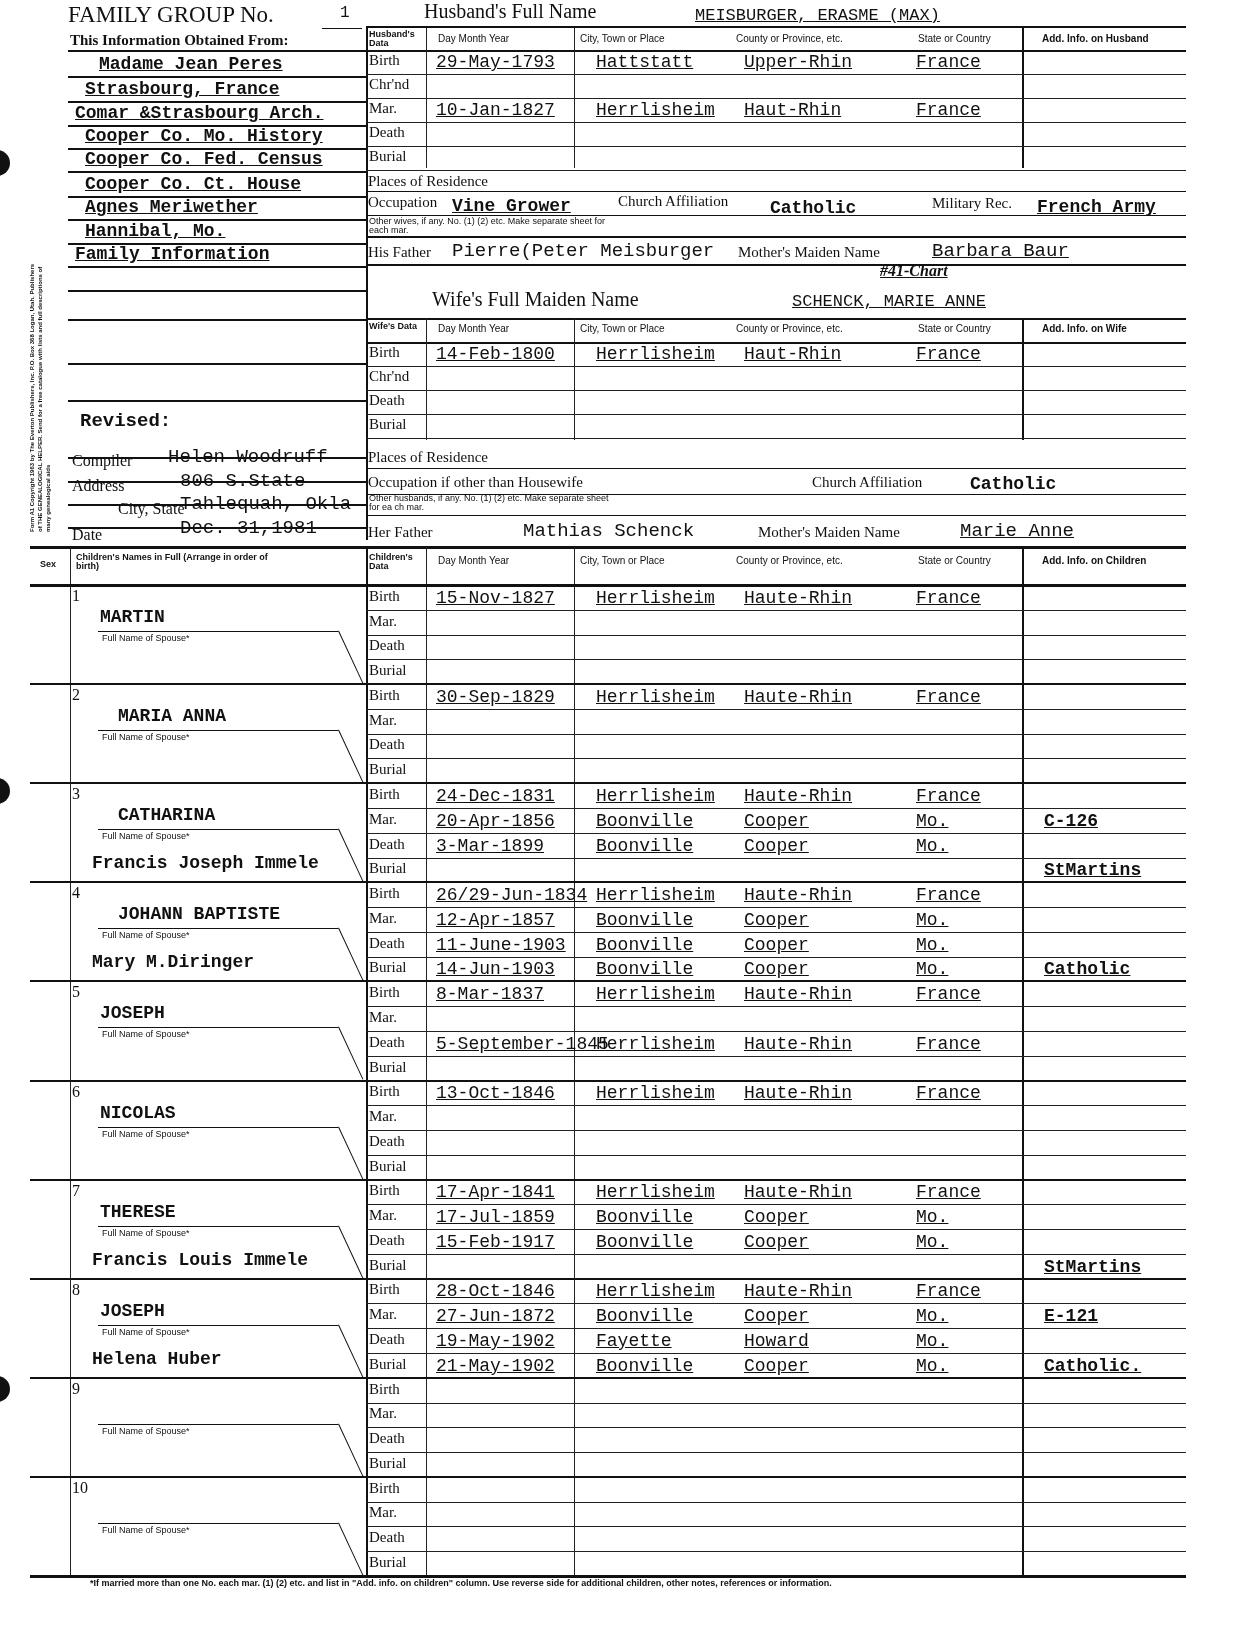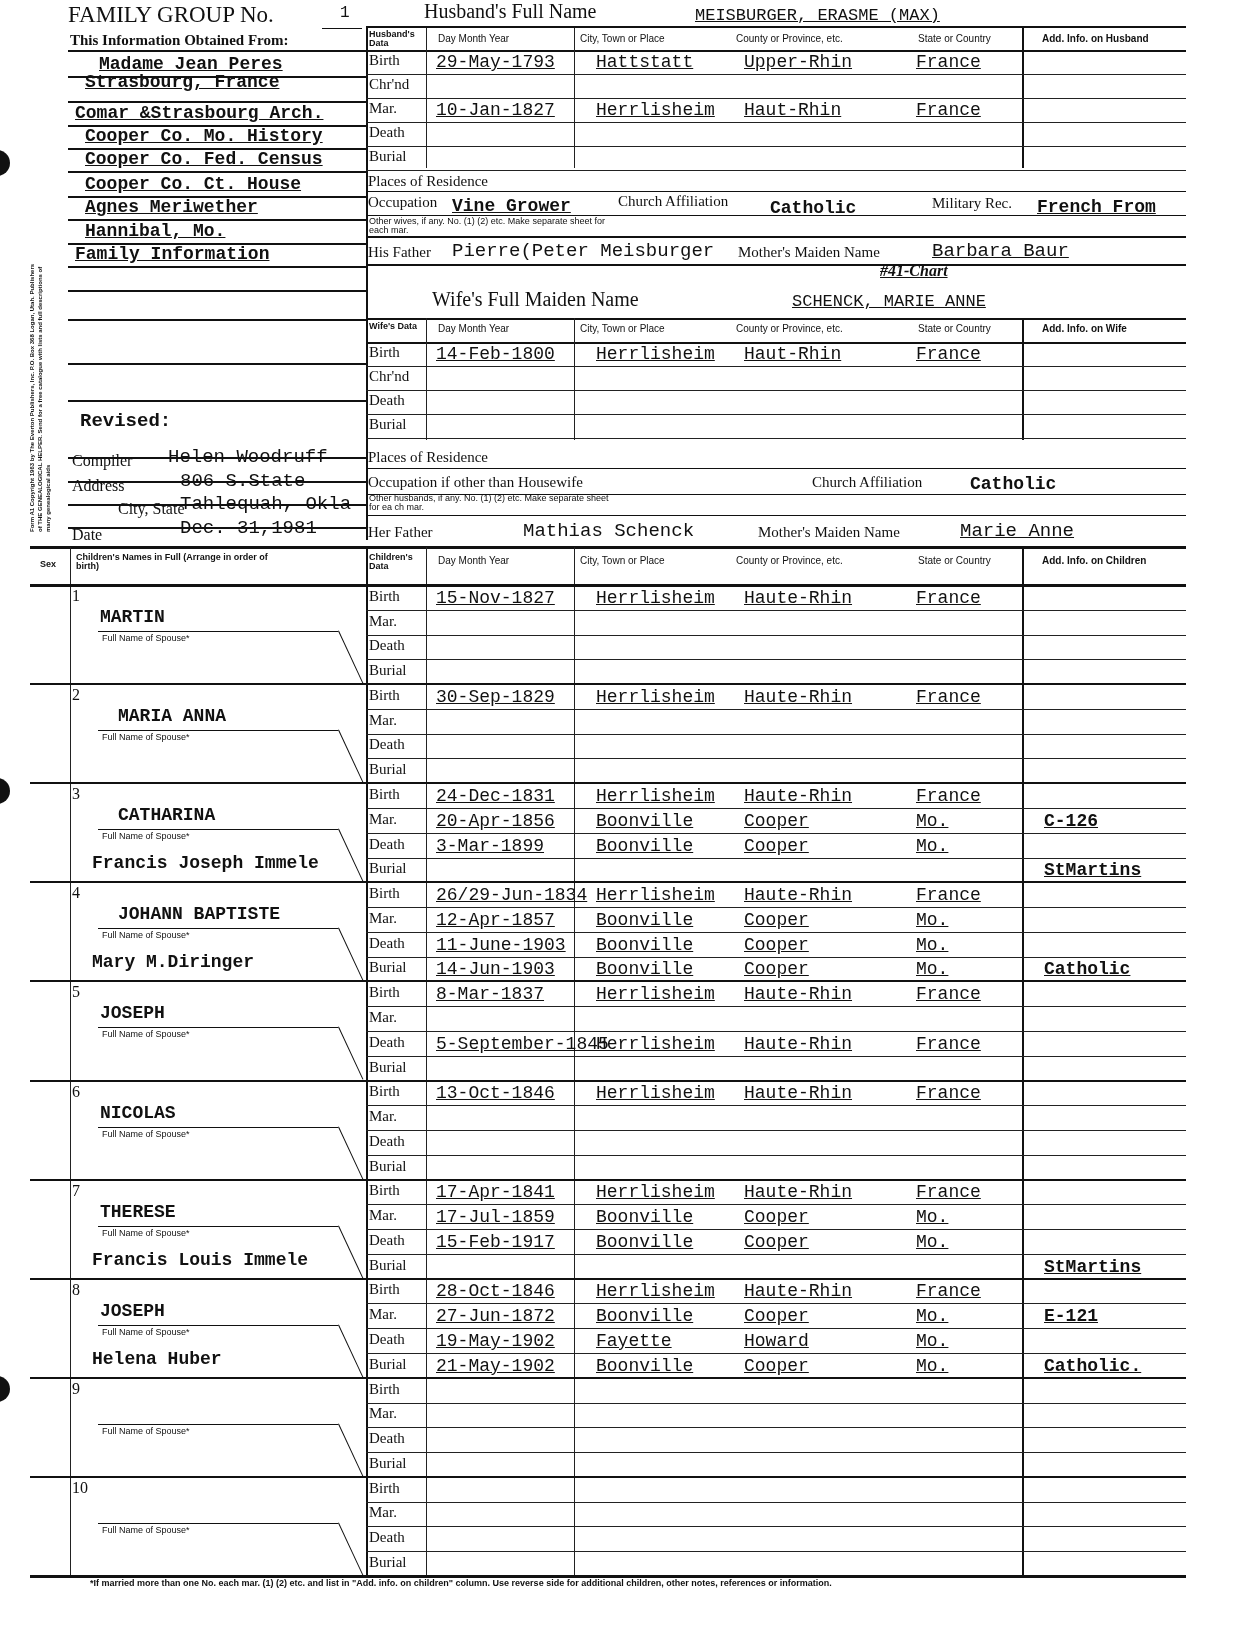--- a/index.html
+++ b/index.html
@@ -28,21 +28,21 @@
 <div class="hline" style="left:322px; top:28px; width:40px; border-top-width:1px;"></div>
 <div class="abs serif" style="left:424px; top:0px; font-size:20px;">Husband's Full Name</div>
 <div class="abs typed u" style="left:695px; top:6px; font-size:17px;">MEISBURGER, ERASME (MAX)</div>
 
 <div class="abs serif" style="left:70px; top:32px; font-size:15px; font-weight:bold;">This Information Obtained From:</div>
 <div class="hline" style="left:68px; top:50px; width:300px;"></div>
 
 <div id="sources">
     <div class="abs typedb u" style="left: 99px; top: 54px;">Madame Jean Peres</div>
     <div class="hline" style="left: 68px; width: 298px; top: 76px;"></div>
-    <div class="abs typedb u" style="left: 85px; top: 72px;">Strasbourg, France</div>
+    <div class="abs typedb u" style="left: 85px; top: 79px;">Strasbourg, France</div>
     <div class="hline" style="left: 68px; width: 298px; top: 101px;"></div>
     <div class="abs typedb u" style="left: 75px; top: 103px;">Comar &amp;Strasbourg  Arch.</div>
     <div class="hline" style="left: 68px; width: 298px; top: 125px;"></div>
     <div class="abs typedb u" style="left: 85px; top: 126px;">Cooper Co. Mo. History</div>
     <div class="hline" style="left: 68px; width: 298px; top: 148px;"></div>
     <div class="abs typedb u" style="left: 85px; top: 149px;">Cooper Co. Fed. Census</div>
     <div class="hline" style="left: 68px; width: 298px; top: 171px;"></div>
     <div class="abs typedb u" style="left: 85px; top: 174px;">Cooper Co. Ct. House</div>
     <div class="hline" style="left: 68px; width: 298px; top: 196px;"></div>
     <div class="abs typedb u" style="left: 85px; top: 197px;">Agnes Meriwether</div>
@@ -137,21 +137,21 @@
     </div>
   </div>
 
 <div class="abs lbl" style="left:368px; top:173px; font-size:15px;">Places of Residence</div>
 <div class="hline" style="left:366px; top:191px; width:820px; border-top-width:1px;"></div>
 <div class="abs lbl" style="left:368px; top:194px; font-size:15px;">Occupation</div>
 <div class="abs typedb u" style="left:452px; top:196px;">Vine Grower</div>
 <div class="abs lbl" style="left:618px; top:193px; font-size:15px;">Church Affiliation</div>
 <div class="abs typedb" style="left:770px; top:198px;">Catholic</div>
 <div class="abs lbl" style="left:932px; top:195px; font-size:15px;">Military Rec.</div>
-<div class="abs typedb u" style="left:1037px; top:197px;">French From</div>
+<div class="abs typedb u" style="left:1037px; top:197px;">French Army</div>
 <div class="hline" style="left:366px; top:215px; width:820px; border-top-width:1px;"></div>
 <div class="abs tiny" style="left:369px; top:217px; width:250px; white-space:normal;">Other wives, if any. No. (1) (2) etc. Make separate sheet for each mar.</div>
 <div class="hline" style="left:366px; top:236px; width:820px;"></div>
 <div class="abs lbl" style="left:368px; top:244px; font-size:15px;">His Father</div>
 <div class="abs typed" style="left:452px; top:240px; font-size:19px;">Pierre(Peter Meisburger</div>
 <div class="abs lbl" style="left:738px; top:244px; font-size:15px;">Mother's Maiden Name</div>
 <div class="abs typed u" style="left:932px; top:240px; font-size:19px;">Barbara Baur</div>
 <div class="hline" style="left:366px; top:264px; width:820px;"></div>
 
 <div class="abs serif" style="left:880px; top:262px; font-size:16px; font-style:italic; font-weight:bold;text-decoration:underline;">#41-Chart</div>

